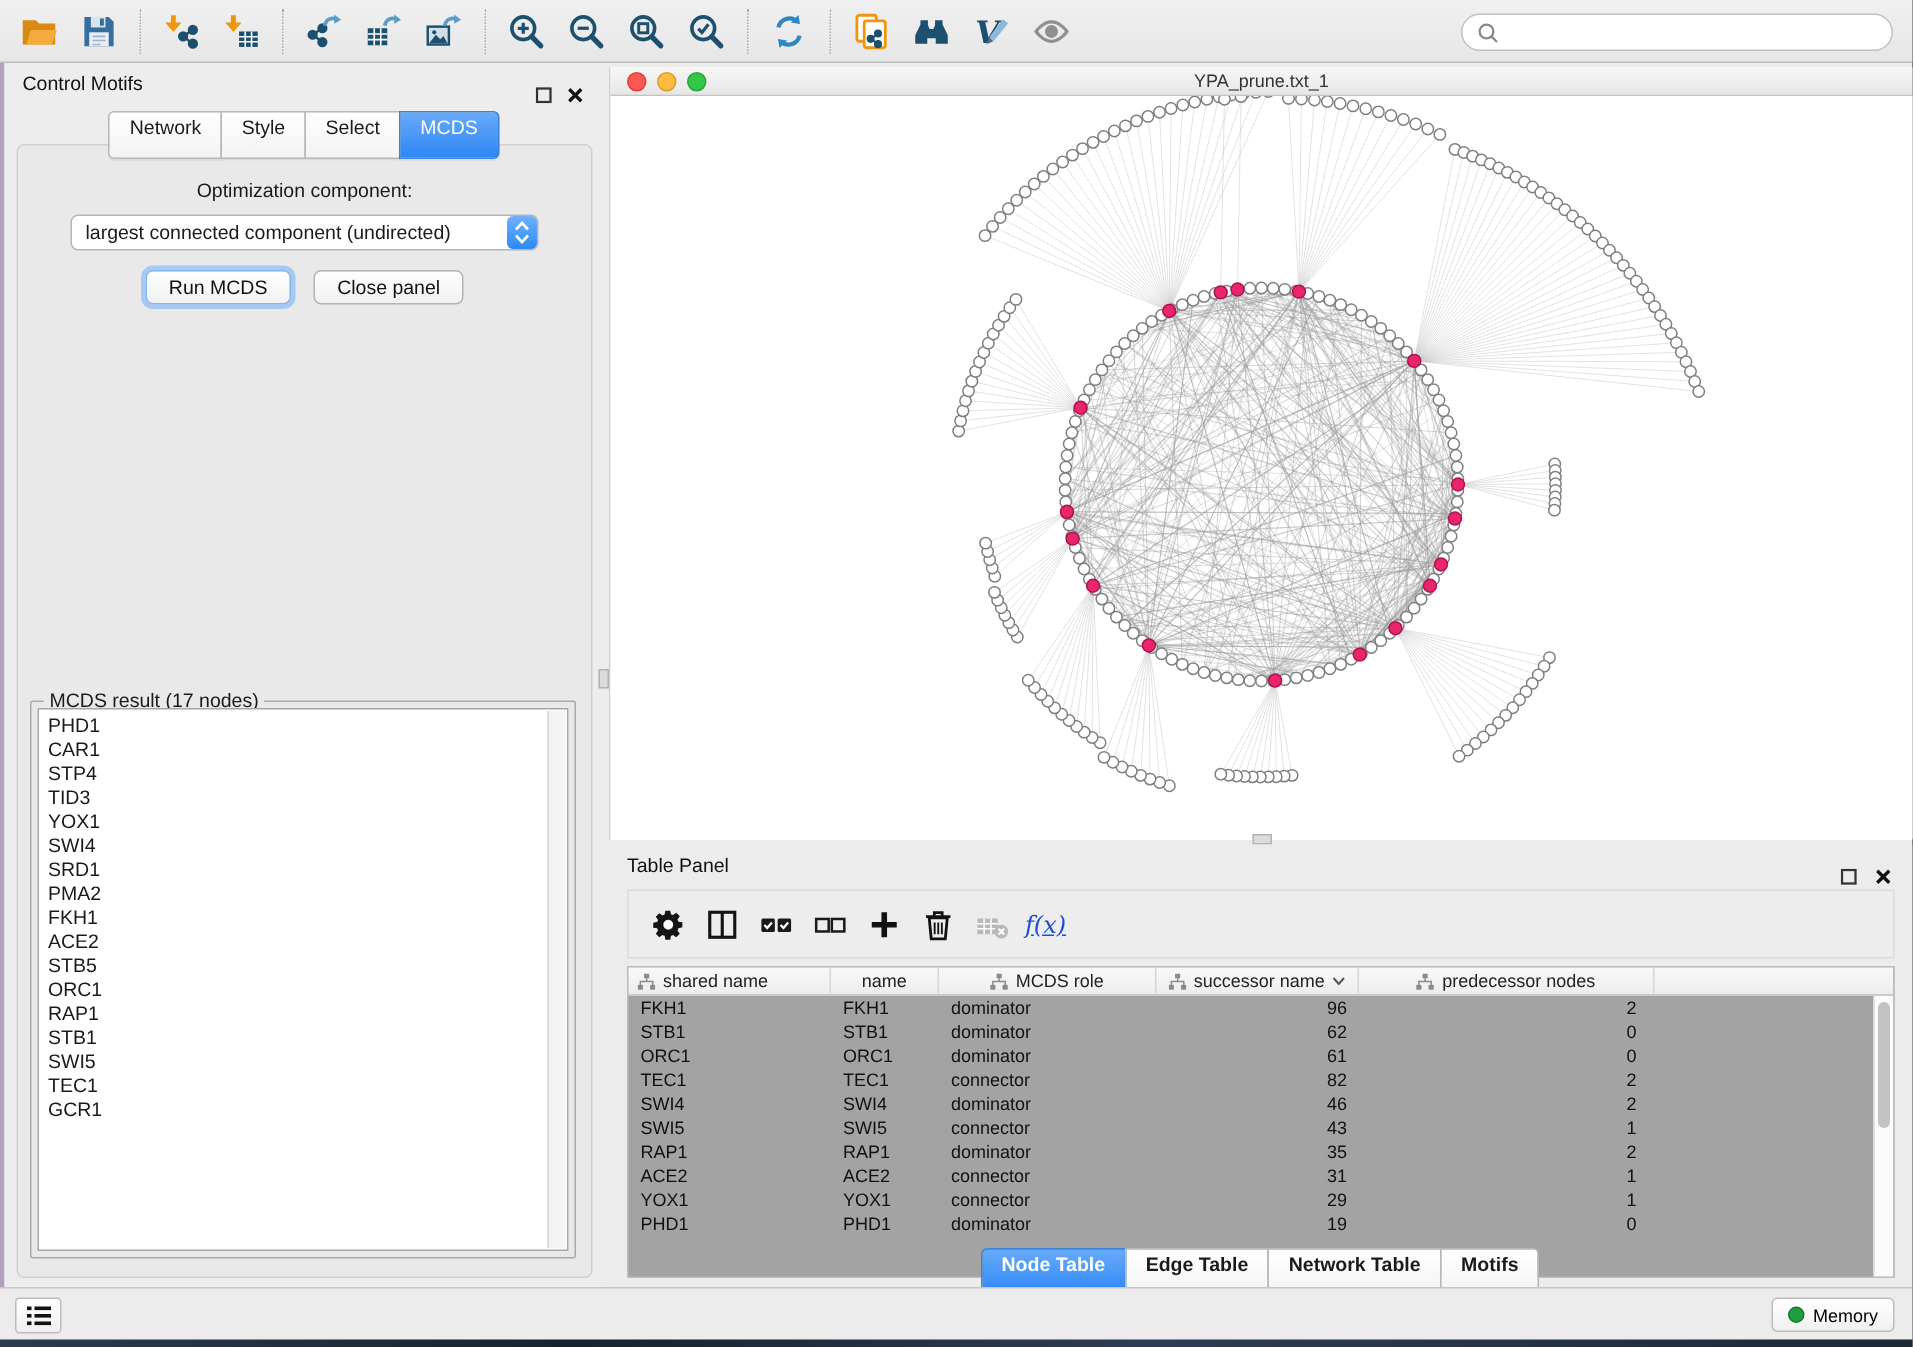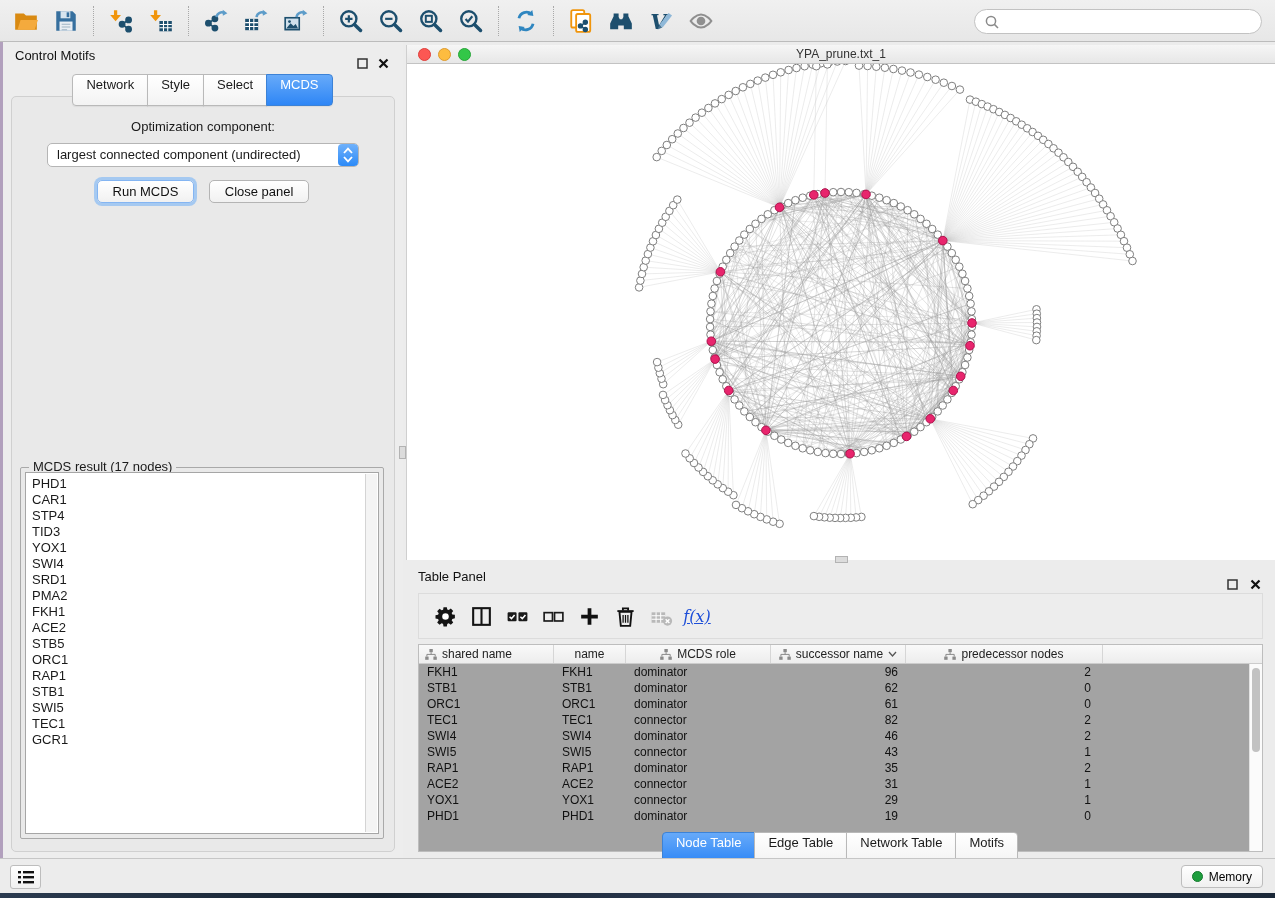--- a/index.html
+++ b/index.html
@@ -94,21 +94,21 @@
     border-right:1px solid #d6d6d6; overflow:hidden; white-space:nowrap; cursor:pointer; }
   .th.first { justify-content:flex-start; padding-left:6px; }
   .th.fill { border-right:none; flex:1; }
   .tr { display:flex; height:16px; font-size:12px; color:#111; cursor:default; }
   .td { overflow:hidden; white-space:nowrap; padding:0 8px; line-height:16px; }
   .td.num { text-align:right; }
   .tscroll { position:absolute; right:0; top:19px; bottom:0; width:13px;
     background:#fbfbfb; border-left:1px solid #e2e2e2; }
   .tthumb { position:absolute; left:2px; top:4px; width:8px; height:84px;
     background:#c2c2c2; border-radius:4px; }
-  .ttabs { position:absolute; left:0; right:0; top:269px; text-align:center; }
+  .ttabs { position:absolute; left:0; right:0; top:269px; text-align:center;font-weight:bold; }
 
   
   .status-bar { position:absolute; left:0; top:858px; width:1275px; height:35px;
     background:#ececec; border-top:1px solid #c6c6c6; }
   .listbtn { position:absolute; left:10px; top:6px; width:31px; height:24px;
     background:linear-gradient(#ffffff,#f0f0f0); border:1px solid #bdbdbd; border-radius:3px;
     display:flex; align-items:center; justify-content:center; cursor:pointer; }
   .membtn { position:absolute; right:12px; top:6px; height:23px; padding:0 10px;
     background:linear-gradient(#ffffff,#f0f0f0); border:1px solid #bdbdbd; border-radius:4px;
     display:flex; align-items:center; gap:6px; font-size:12px; cursor:pointer;text-align:right; }

